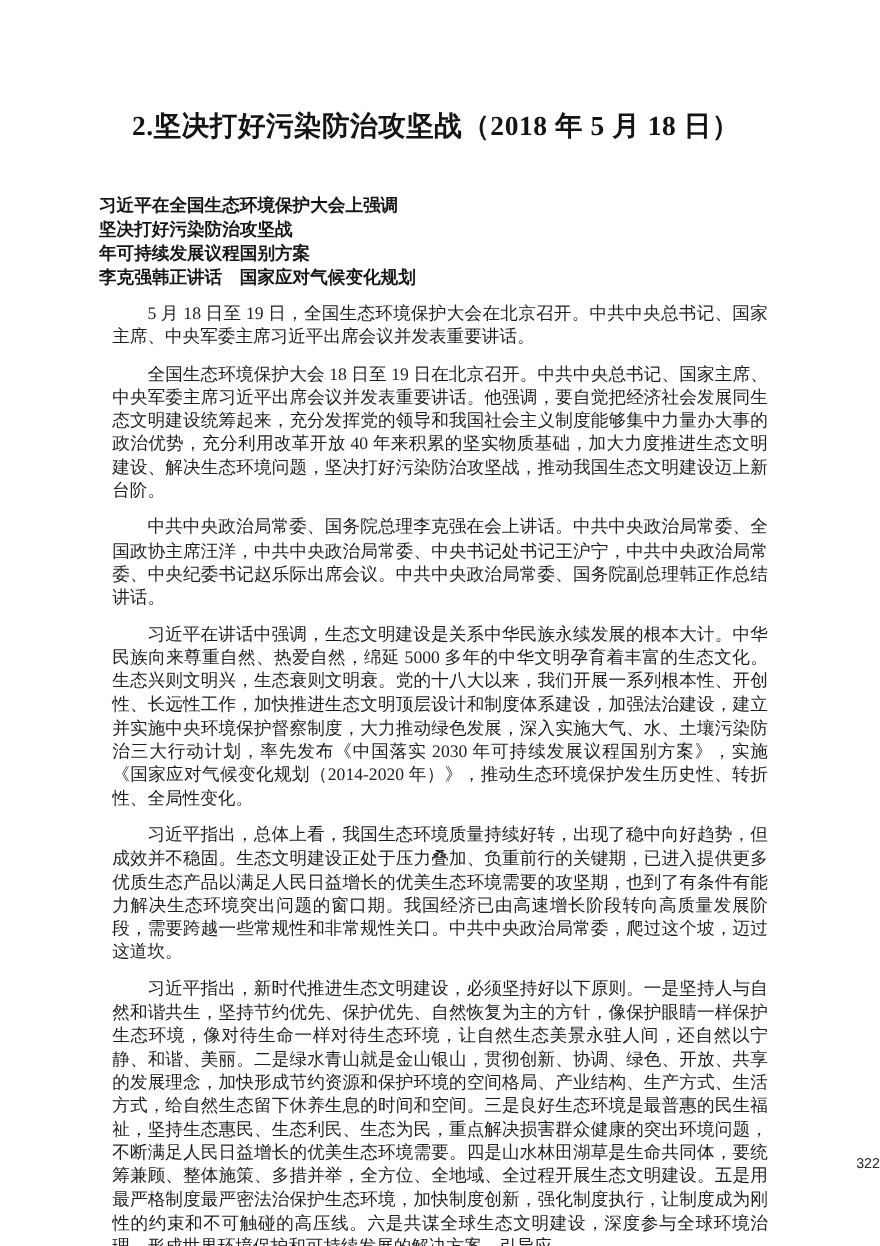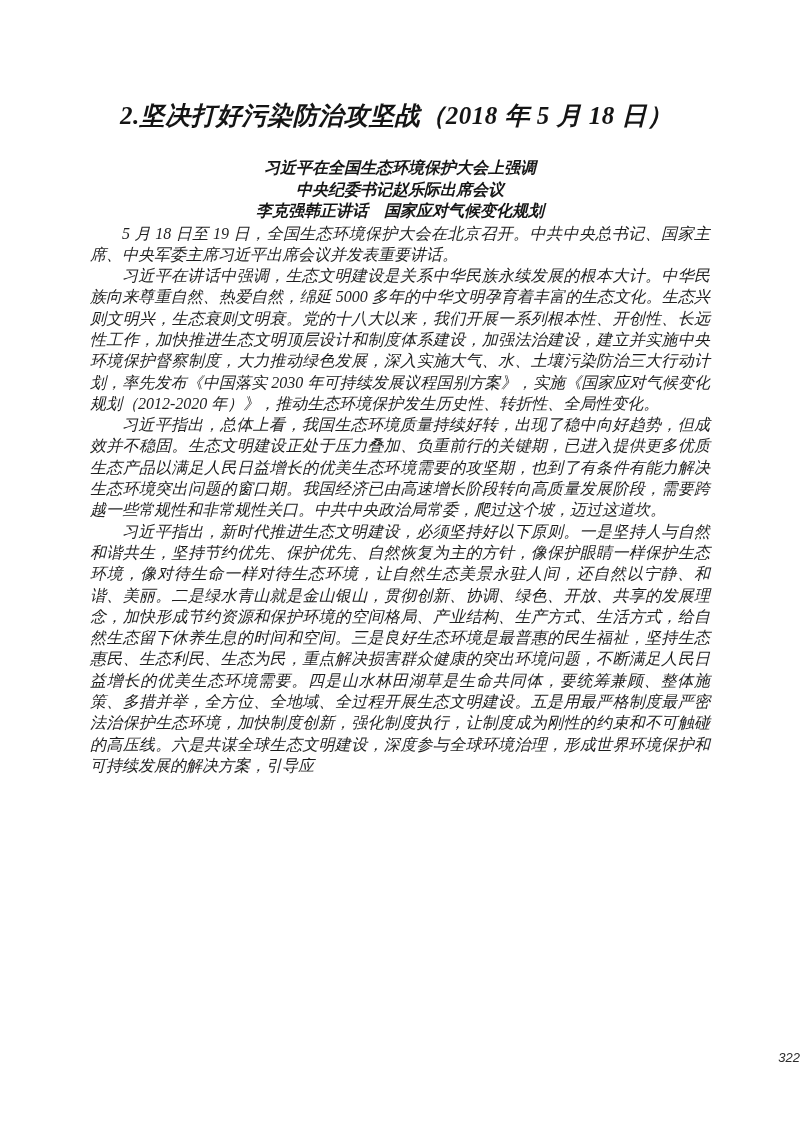--- a/index.html
+++ b/index.html
@@ -8,56 +8,54 @@
     background: #ffffff;
   }
   .page {
     position: relative;
     width: 800px;
     height: 1133px;
     background: #ffffff;
     color: #1c1c1c;
     overflow: hidden;
     font-family: "Liberation Serif", "DejaVu Serif", serif;
-    font-style: italic;
   }
   .content {
     position: absolute;
     left: 90px;
     width: 620px;
     top: 0;
   }
   .title {
     margin: 97px 0 0 30px;
     font-size: 25px;
     font-weight: 600;
     line-height: 38px;
     letter-spacing: 0.5px;
     color: #141414;
     font-family: "Liberation Serif", "DejaVu Serif", serif;
   }
   .headline {
-    margin-top: 22px;
-    text-align: center;
+    margin-top: 42px;
     font-family: "Liberation Sans", "DejaVu Sans", sans-serif;
     font-weight: 700;
     font-size: 16px;
     line-height: 21.5px;
     color: #161616;
   }
   .body-text {
     margin-top: 1px;
     font-size: 16px;
     line-height: 21.3px;
     text-align: justify;
     text-justify: inter-ideograph;
     color: #1e1e1e;
   }
   .body-text p {
-    margin: 0;
+    margin: 12px;
     padding: 0;
     text-indent: 2em;
   }
   .footer {
     position: absolute;
     top: 1050px;
     left: 0;
     width: 100%;
     text-align: right;
     font-family: "Liberation Sans", "DejaVu Sans", sans-serif;
@@ -68,27 +66,30 @@
 </head>
 <body>
 
 <div class="page">
   <div class="content">
 
     <h1 class="title">2.坚决打好污染防治攻坚战（2018 年 5 月 18 日）</h1>
 
     <div class="headline">
       <div>习近平在全国生态环境保护大会上强调</div>
-      <div>中央纪委书记赵乐际出席会议</div>
+      <div>坚决打好污染防治攻坚战</div>
+      <div>年可持续发展议程国别方案</div>
       <div>李克强韩正讲话　国家应对气候变化规划</div>
     </div>
 
     <div class="body-text">
       <p>5 月 18 日至 19 日，全国生态环境保护大会在北京召开。中共中央总书记、国家主席、中央军委主席习近平出席会议并发表重要讲话。</p>
-      <p>习近平在讲话中强调，生态文明建设是关系中华民族永续发展的根本大计。中华民族向来尊重自然、热爱自然，绵延 5000 多年的中华文明孕育着丰富的生态文化。生态兴则文明兴，生态衰则文明衰。党的十八大以来，我们开展一系列根本性、开创性、长远性工作，加快推进生态文明顶层设计和制度体系建设，加强法治建设，建立并实施中央环境保护督察制度，大力推动绿色发展，深入实施大气、水、土壤污染防治三大行动计划，率先发布《中国落实 2030 年可持续发展议程国别方案》，实施《国家应对气候变化规划（2012-2020 年）》，推动生态环境保护发生历史性、转折性、全局性变化。</p>
+      <p>全国生态环境保护大会 18 日至 19 日在北京召开。中共中央总书记、国家主席、中央军委主席习近平出席会议并发表重要讲话。他强调，要自觉把经济社会发展同生态文明建设统筹起来，充分发挥党的领导和我国社会主义制度能够集中力量办大事的政治优势，充分利用改革开放 40 年来积累的坚实物质基础，加大力度推进生态文明建设、解决生态环境问题，坚决打好污染防治攻坚战，推动我国生态文明建设迈上新台阶。</p>
+      <p>中共中央政治局常委、国务院总理李克强在会上讲话。中共中央政治局常委、全国政协主席汪洋，中共中央政治局常委、中央书记处书记王沪宁，中共中央政治局常委、中央纪委书记赵乐际出席会议。中共中央政治局常委、国务院副总理韩正作总结讲话。</p>
+      <p>习近平在讲话中强调，生态文明建设是关系中华民族永续发展的根本大计。中华民族向来尊重自然、热爱自然，绵延 5000 多年的中华文明孕育着丰富的生态文化。生态兴则文明兴，生态衰则文明衰。党的十八大以来，我们开展一系列根本性、开创性、长远性工作，加快推进生态文明顶层设计和制度体系建设，加强法治建设，建立并实施中央环境保护督察制度，大力推动绿色发展，深入实施大气、水、土壤污染防治三大行动计划，率先发布《中国落实 2030 年可持续发展议程国别方案》，实施《国家应对气候变化规划（2014-2020 年）》，推动生态环境保护发生历史性、转折性、全局性变化。</p>
       <p>习近平指出，总体上看，我国生态环境质量持续好转，出现了稳中向好趋势，但成效并不稳固。生态文明建设正处于压力叠加、负重前行的关键期，已进入提供更多优质生态产品以满足人民日益增长的优美生态环境需要的攻坚期，也到了有条件有能力解决生态环境突出问题的窗口期。我国经济已由高速增长阶段转向高质量发展阶段，需要跨越一些常规性和非常规性关口。中共中央政治局常委，爬过这个坡，迈过这道坎。</p>
       <p>习近平指出，新时代推进生态文明建设，必须坚持好以下原则。一是坚持人与自然和谐共生，坚持节约优先、保护优先、自然恢复为主的方针，像保护眼睛一样保护生态环境，像对待生命一样对待生态环境，让自然生态美景永驻人间，还自然以宁静、和谐、美丽。二是绿水青山就是金山银山，贯彻创新、协调、绿色、开放、共享的发展理念，加快形成节约资源和保护环境的空间格局、产业结构、生产方式、生活方式，给自然生态留下休养生息的时间和空间。三是良好生态环境是最普惠的民生福祉，坚持生态惠民、生态利民、生态为民，重点解决损害群众健康的突出环境问题，不断满足人民日益增长的优美生态环境需要。四是山水林田湖草是生命共同体，要统筹兼顾、整体施策、多措并举，全方位、全地域、全过程开展生态文明建设。五是用最严格制度最严密法治保护生态环境，加快制度创新，强化制度执行，让制度成为刚性的约束和不可触碰的高压线。六是共谋全球生态文明建设，深度参与全球环境治理，形成世界环境保护和可持续发展的解决方案，引导应</p>
     </div>
 
   </div>
 
   <div class="footer">322</div>
 </div>
 
 </body></html>

